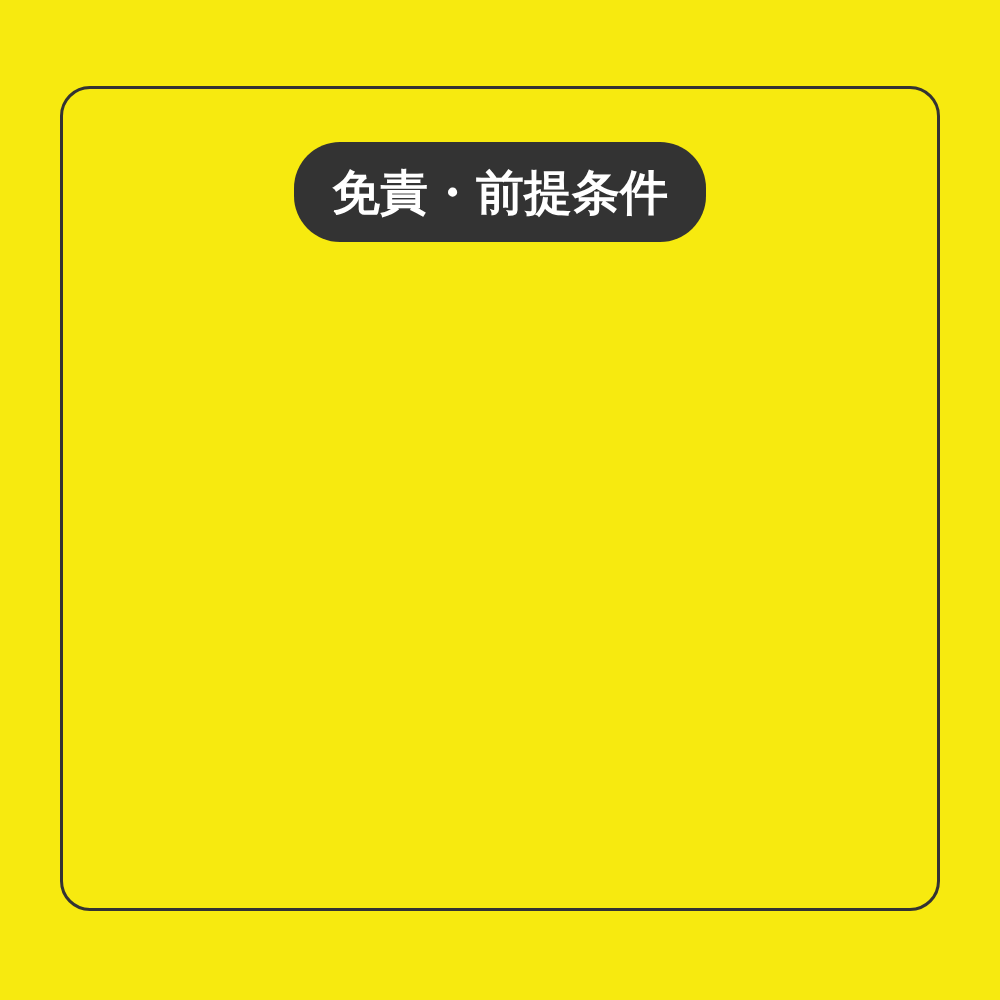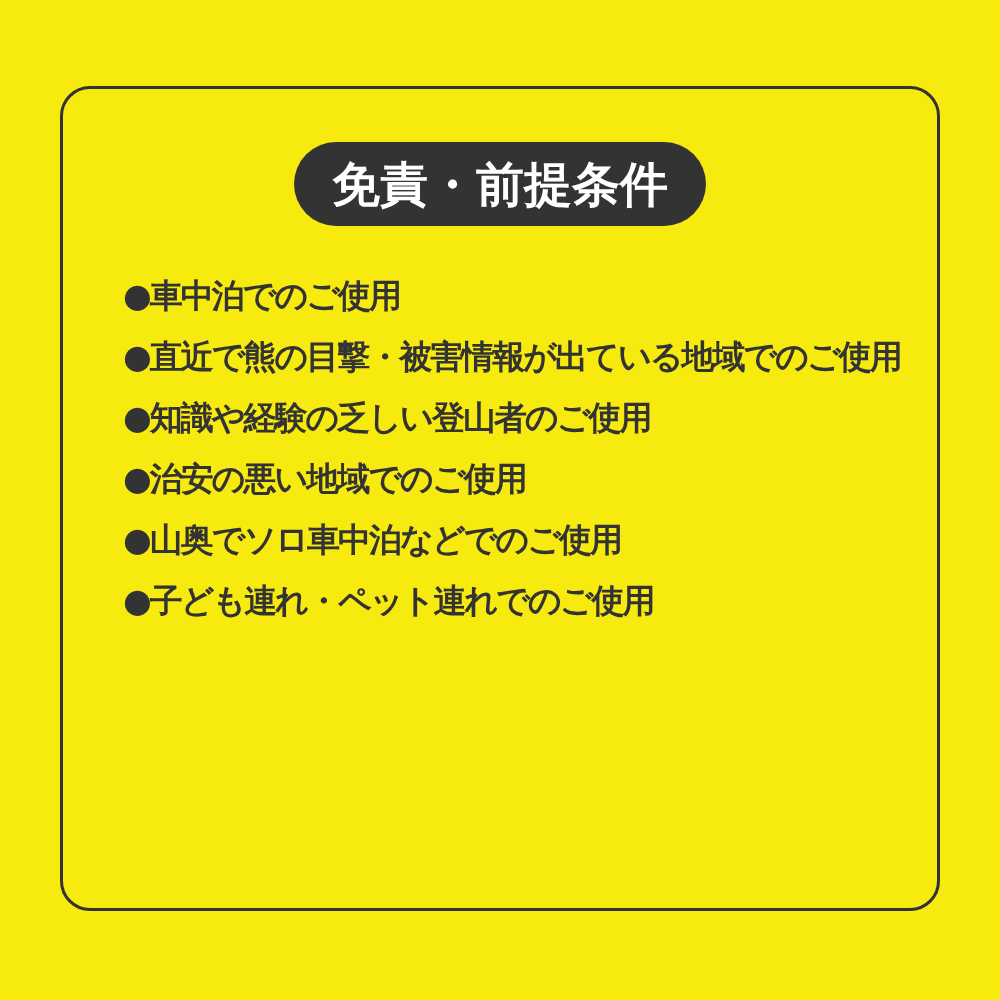--- a/index.html
+++ b/index.html
@@ -26,21 +26,21 @@
     box-sizing: border-box;
   }
   .badge {
     margin: 53px auto 0 auto;
     width: fit-content;
     background: #333333;
     color: #FFFFFF;
     border-radius: 46px;
     height: 84px;
     line-height: 84px;
-    padding: 0 38px;
+    padding: 8px 38px;
     font-size: 48px;
     font-weight: 700;
     letter-spacing: 0px;
     text-align: center;
     white-space: nowrap;
   }
   .intro {
     margin: 26px 40px 0 62px;
     font-size: 36px;
     font-weight: 700;
@@ -64,22 +64,14 @@
 </head>
 <body>
 
 <div class="card">
 
   <div class="badge">
     <span>免責・前提条件</span>
   </div>
 
 
-  <div class="conditions">
-    <div class="condition-item">●車中泊でのご使用</div>
-    <div class="condition-item">●直近で熊の目撃・被害情報が出ている地域でのご使用</div>
-    <div class="condition-item">●知識や経験の乏しい登山者のご使用</div>
-    <div class="condition-item">●治安の悪い地域でのご使用</div>
-    <div class="condition-item">●山奥でソロ車中泊などでのご使用</div>
-    <div class="condition-item">●子ども連れ・ペット連れでのご使用</div>
-  </div>
 
 </div>
 
 </body></html>

